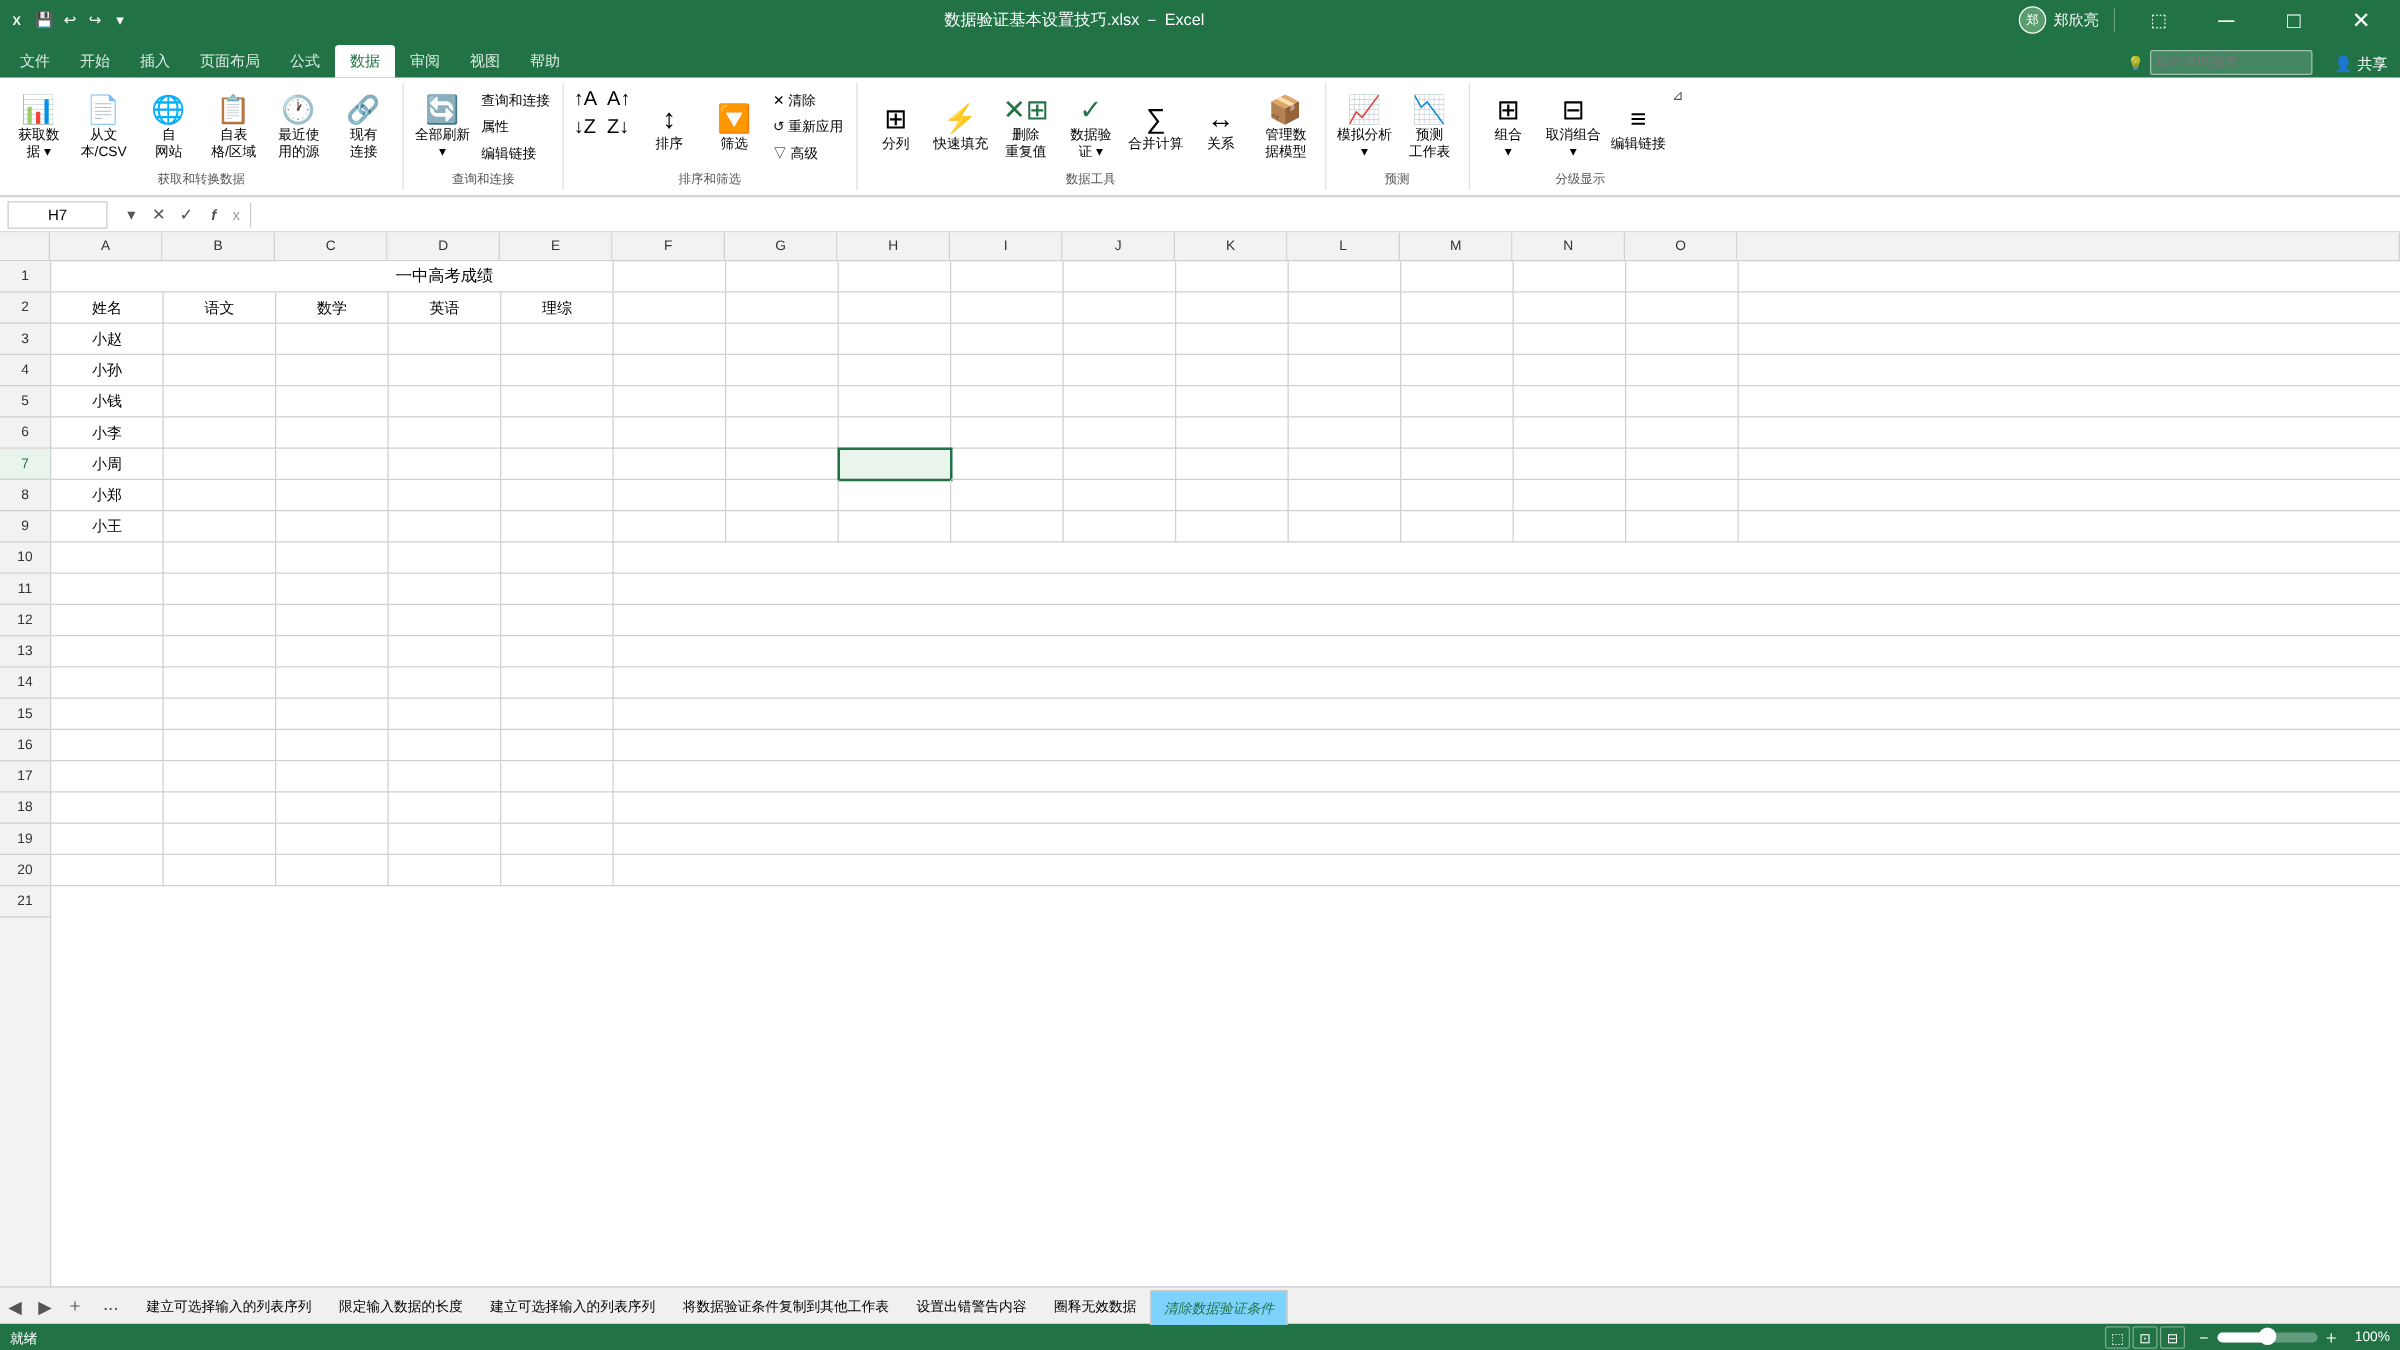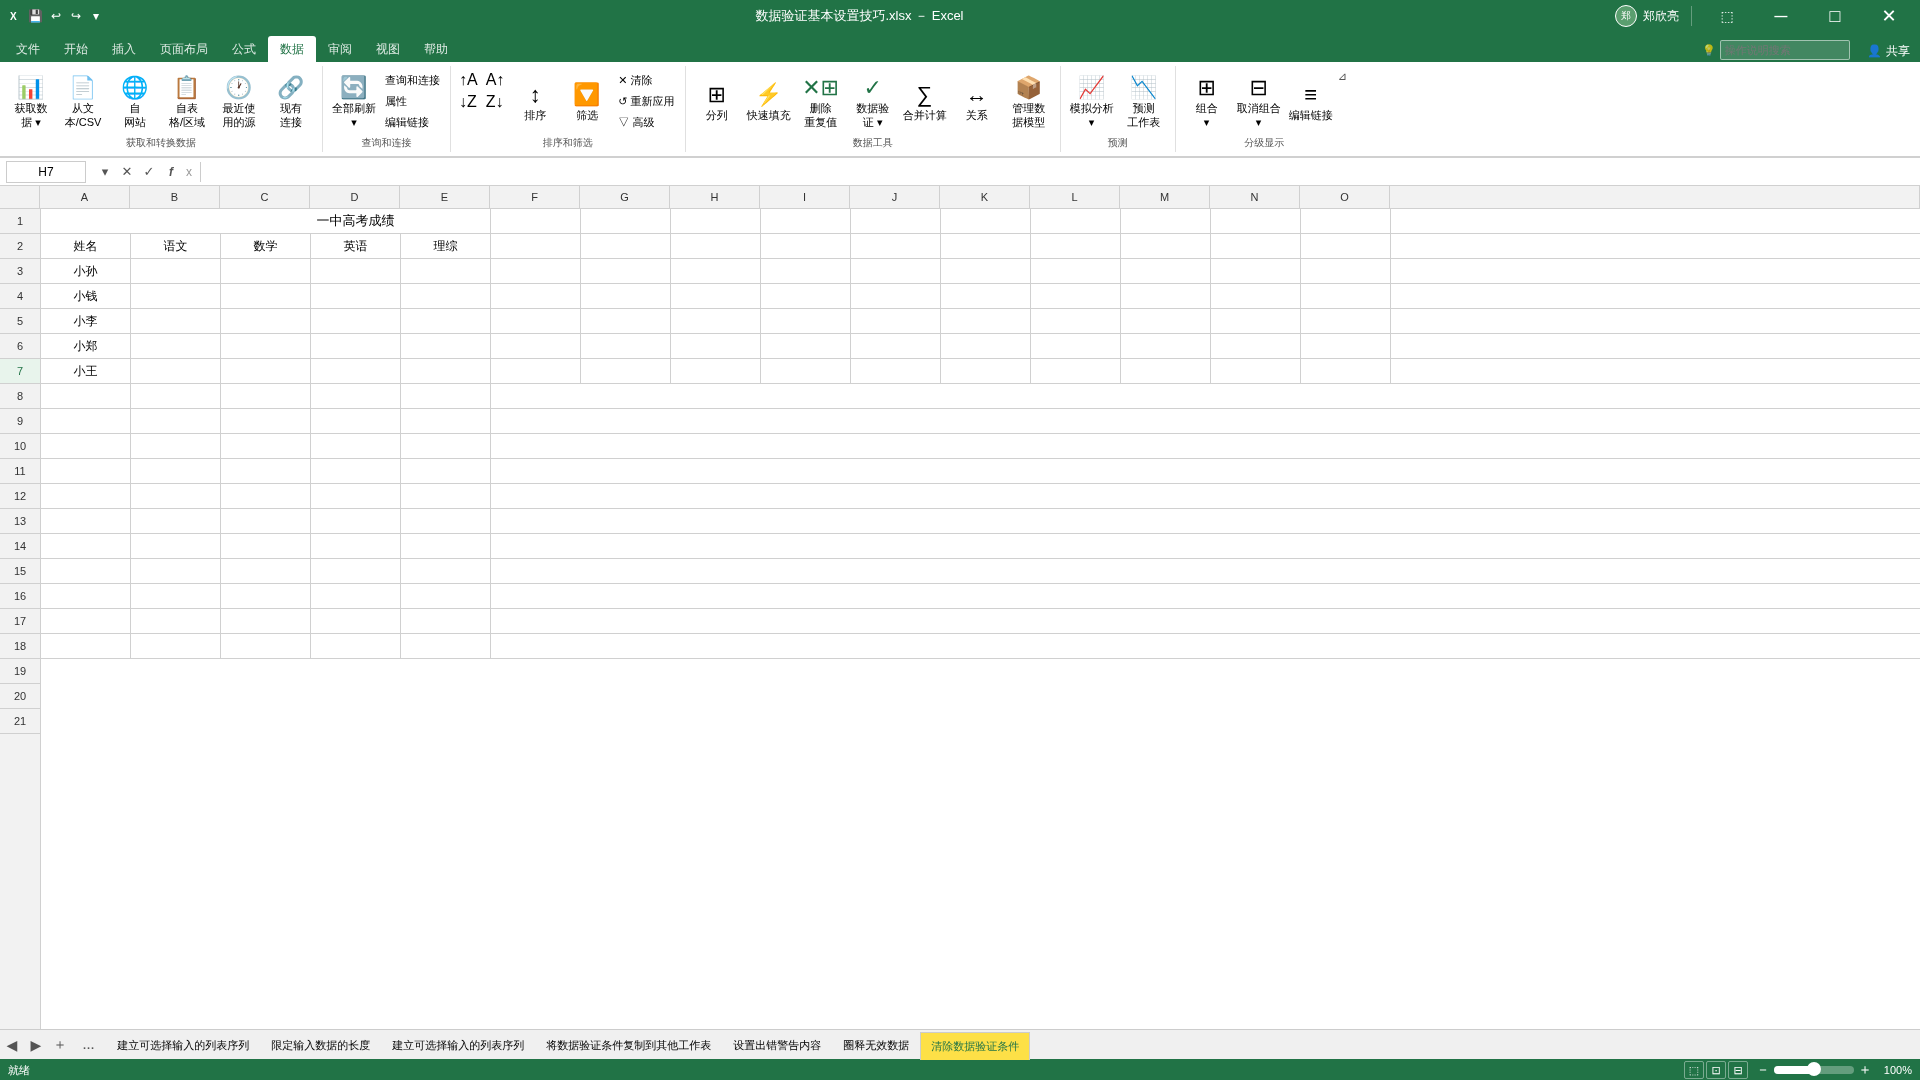--- a/index.html
+++ b/index.html
@@ -61,21 +61,21 @@
     #grid { display: grid; }
     .cell { height: 25px; border-right: 1px solid #d0d0d0; border-bottom: 1px solid #d0d0d0; font-size: 12px; display: flex; align-items: center; padding: 0 4px; overflow: hidden; white-space: nowrap; cursor: cell; }
     .cell.selected { background: #e8f4ec; outline: 2px solid #217346; outline-offset: -1px; }
     .cell.title-row { background: #fff; text-align: center; justify-content: center; font-weight: normal; }
 
     
     #bottom-bar { height: 22px; background: #217346; display: flex; align-items: center; justify-content: space-between; padding: 0 8px; color: white; font-size: 11px; }
     #sheet-tabs { height: 30px; background: #f0f0f0; border-top: 1px solid #ccc; display: flex; align-items: center; }
     .sheet-tab-btn { width: 24px; height: 24px; display: flex; align-items: center; justify-content: center; cursor: pointer; font-size: 14px; color: #555; }
     .sheet-tab { height: 28px; padding: 0 10px; display: inline-flex; align-items: center; font-size: 11px; cursor: pointer; border: 1px solid transparent; border-bottom: none; white-space: nowrap; }
-    .sheet-tab.active { background: #fde047; border-color: #ccc; color: #217346; font-weight: 500; margin-top: 2px; }
+    .sheet-tab.active { background: #7dd3fc; border-color: #ccc; color: #217346; font-weight: 500; margin-top: 2px; font-style: italic; }
     .sheet-tab.dots { color: #555; font-weight: bold; letter-spacing: 1px; }
     #bottom-status { display: flex; align-items: center; gap: 16px; }
     #zoom-area { display: flex; align-items: center; gap: 4px; }
     .zoom-btn { cursor: pointer; font-size: 14px; }
     .view-btns { display: flex; align-items: center; gap: 2px; }
     .view-btn { width: 20px; height: 18px; display: flex; align-items: center; justify-content: center; cursor: pointer; border: 1px solid rgba(255,255,255,0.4); border-radius: 2px; }
   </style>
 </head>
 <body>
 
@@ -374,20 +374,38 @@
           <div class="cell" style="width:90px;min-width:90px;"></div>
           <div class="cell" style="width:90px;min-width:90px;"></div>
           <div class="cell" style="width:90px;min-width:90px;"></div>
           <div class="cell" style="width:90px;min-width:90px;"></div>
           <div class="cell" style="width:90px;min-width:90px;"></div>
           <div class="cell" style="width:90px;min-width:90px;"></div>
           <div style="flex:1;border-bottom:1px solid #d0d0d0;"></div>
         </div>
 
         <div style="display:flex;">
+          <div class="cell" style="width:90px;min-width:90px;justify-content:center;">小赵</div>
+          <div class="cell" style="width:90px;min-width:90px;"></div>
+          <div class="cell" style="width:90px;min-width:90px;"></div>
+          <div class="cell" style="width:90px;min-width:90px;"></div>
+          <div class="cell" style="width:90px;min-width:90px;"></div>
+          <div class="cell" style="width:90px;min-width:90px;"></div>
+          <div class="cell" style="width:90px;min-width:90px;"></div>
+          <div class="cell" style="width:90px;min-width:90px;"></div>
+          <div class="cell" style="width:90px;min-width:90px;"></div>
+          <div class="cell" style="width:90px;min-width:90px;"></div>
+          <div class="cell" style="width:90px;min-width:90px;"></div>
+          <div class="cell" style="width:90px;min-width:90px;"></div>
+          <div class="cell" style="width:90px;min-width:90px;"></div>
+          <div class="cell" style="width:90px;min-width:90px;"></div>
+          <div class="cell" style="width:90px;min-width:90px;"></div>
+          <div style="flex:1;border-bottom:1px solid #d0d0d0;"></div>
+        </div>
+        <div style="display:flex;">
           <div class="cell" style="width:90px;min-width:90px;justify-content:center;">小孙</div>
           <div class="cell" style="width:90px;min-width:90px;"></div>
           <div class="cell" style="width:90px;min-width:90px;"></div>
           <div class="cell" style="width:90px;min-width:90px;"></div>
           <div class="cell" style="width:90px;min-width:90px;"></div>
           <div class="cell" style="width:90px;min-width:90px;"></div>
           <div class="cell" style="width:90px;min-width:90px;"></div>
           <div class="cell" style="width:90px;min-width:90px;"></div>
           <div class="cell" style="width:90px;min-width:90px;"></div>
           <div class="cell" style="width:90px;min-width:90px;"></div>
@@ -418,20 +436,38 @@
         </div>
         <div style="display:flex;">
           <div class="cell" style="width:90px;min-width:90px;justify-content:center;">小李</div>
           <div class="cell" style="width:90px;min-width:90px;"></div>
           <div class="cell" style="width:90px;min-width:90px;"></div>
           <div class="cell" style="width:90px;min-width:90px;"></div>
           <div class="cell" style="width:90px;min-width:90px;"></div>
           <div class="cell" style="width:90px;min-width:90px;"></div>
           <div class="cell" style="width:90px;min-width:90px;"></div>
           <div class="cell" style="width:90px;min-width:90px;"></div>
+          <div class="cell" style="width:90px;min-width:90px;"></div>
+          <div class="cell" style="width:90px;min-width:90px;"></div>
+          <div class="cell" style="width:90px;min-width:90px;"></div>
+          <div class="cell" style="width:90px;min-width:90px;"></div>
+          <div class="cell" style="width:90px;min-width:90px;"></div>
+          <div class="cell" style="width:90px;min-width:90px;"></div>
+          <div class="cell" style="width:90px;min-width:90px;"></div>
+          <div style="flex:1;border-bottom:1px solid #d0d0d0;"></div>
+        </div>
+        <div style="display:flex;">
+          <div class="cell" style="width:90px;min-width:90px;justify-content:center;">小周</div>
+          <div class="cell" style="width:90px;min-width:90px;"></div>
+          <div class="cell" style="width:90px;min-width:90px;"></div>
+          <div class="cell" style="width:90px;min-width:90px;"></div>
+          <div class="cell" style="width:90px;min-width:90px;"></div>
+          <div class="cell" style="width:90px;min-width:90px;"></div>
+          <div class="cell" style="width:90px;min-width:90px;"></div>
+          <div class="cell selected" style="width:90px;min-width:90px;"></div>
           <div class="cell" style="width:90px;min-width:90px;"></div>
           <div class="cell" style="width:90px;min-width:90px;"></div>
           <div class="cell" style="width:90px;min-width:90px;"></div>
           <div class="cell" style="width:90px;min-width:90px;"></div>
           <div class="cell" style="width:90px;min-width:90px;"></div>
           <div class="cell" style="width:90px;min-width:90px;"></div>
           <div class="cell" style="width:90px;min-width:90px;"></div>
           <div style="flex:1;border-bottom:1px solid #d0d0d0;"></div>
         </div>
         <div style="display:flex;">

